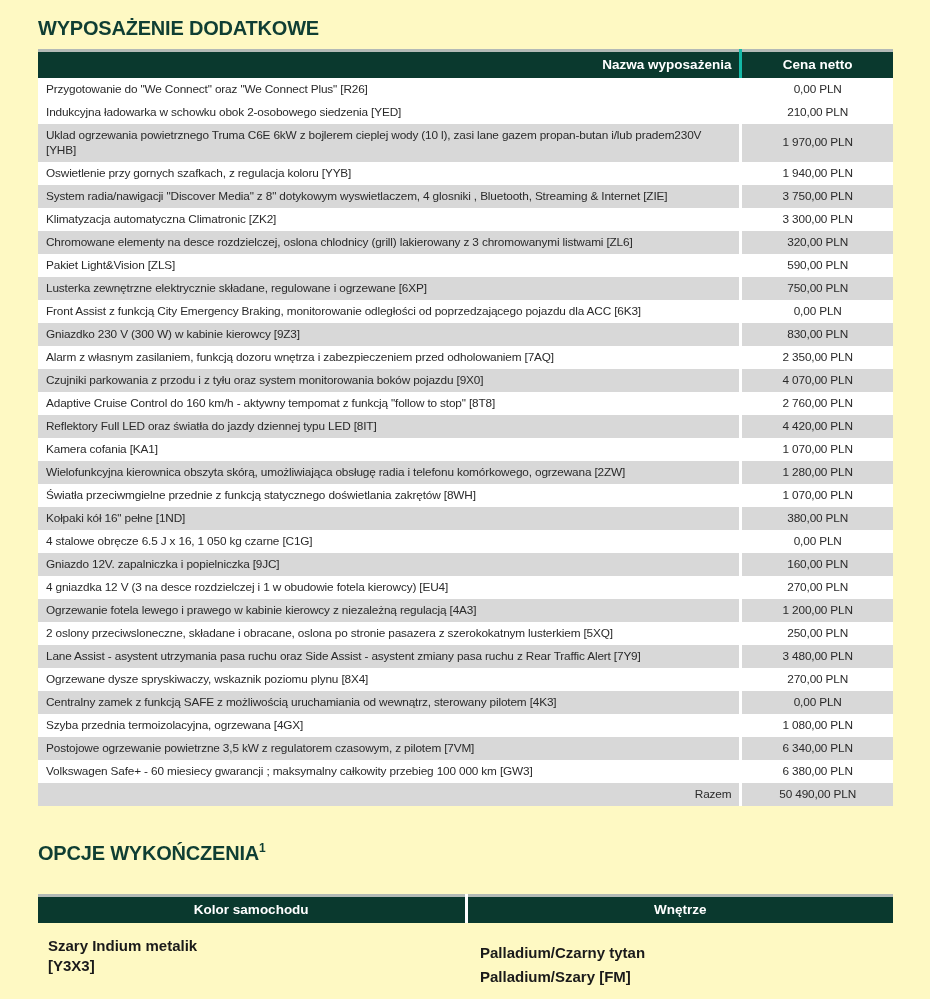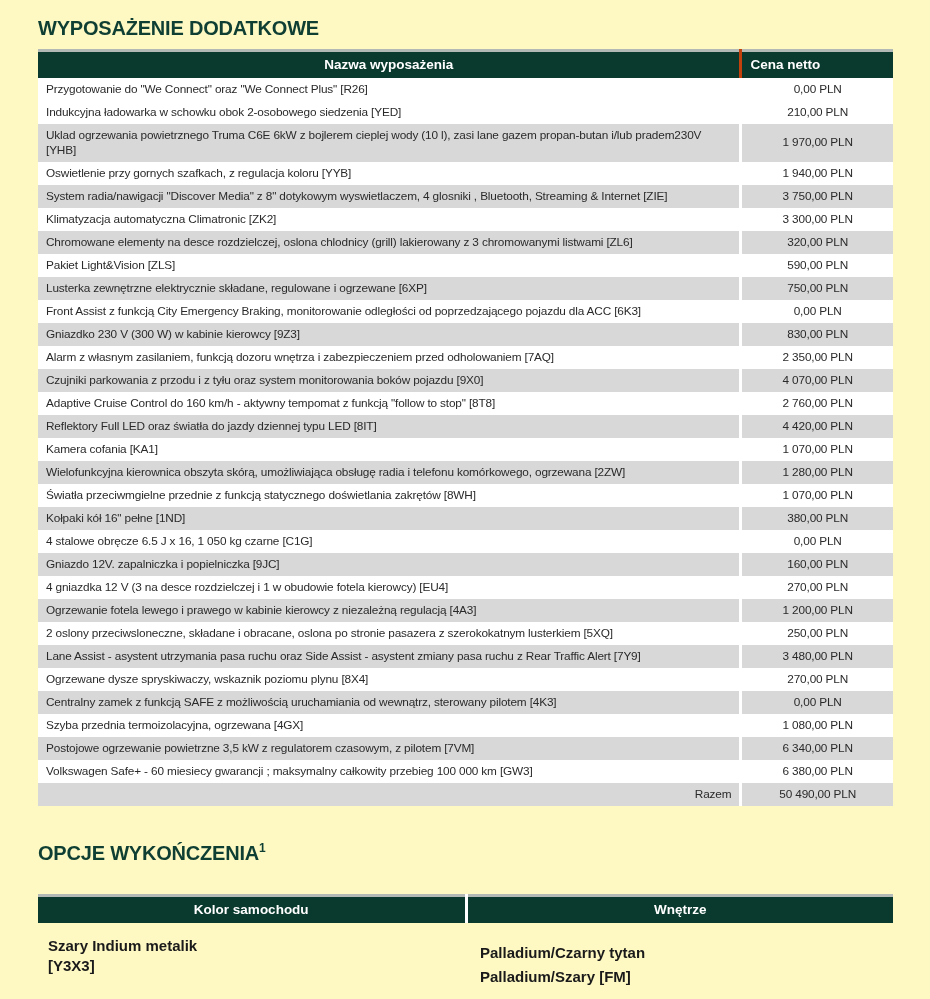--- a/index.html
+++ b/index.html
@@ -17,22 +17,22 @@
   table.tbl {
     margin-left:38px; width:855px;
     border-collapse:collapse; table-layout:fixed;
     border-top:3px solid #b3bab6;
   }
   table.tbl th {
     background:#0a392e; color:#ffffff;
     font-size:13.5px; font-weight:bold; height:27px;
     padding:0 8px; vertical-align:middle;
   }
-  th.col-name { text-align:center; width:684px; }
-  th.col-price { text-align:left; width:148px; border-left:3px solid #c2410c; }
+  th.col-name { text-align:right; width:684px; }
+  th.col-price { text-align:center; width:148px; border-left:3px solid #14b8a6; }
   table.tbl td {
     font-size:11.8px; line-height:15px; letter-spacing:-0.15px;
     color:#2a2a2a; padding:4px 8px; vertical-align:middle;
   }
   td.price { text-align:center; border-left:3px solid #ffffff; white-space:nowrap; }
   tr.even td { background:#ffffff; }
   tr.odd td { background:#d8d8d8; }
   tr.total td { background:#d8d8d8; }
   tr.total td.name-cell { text-align:right; }
   

